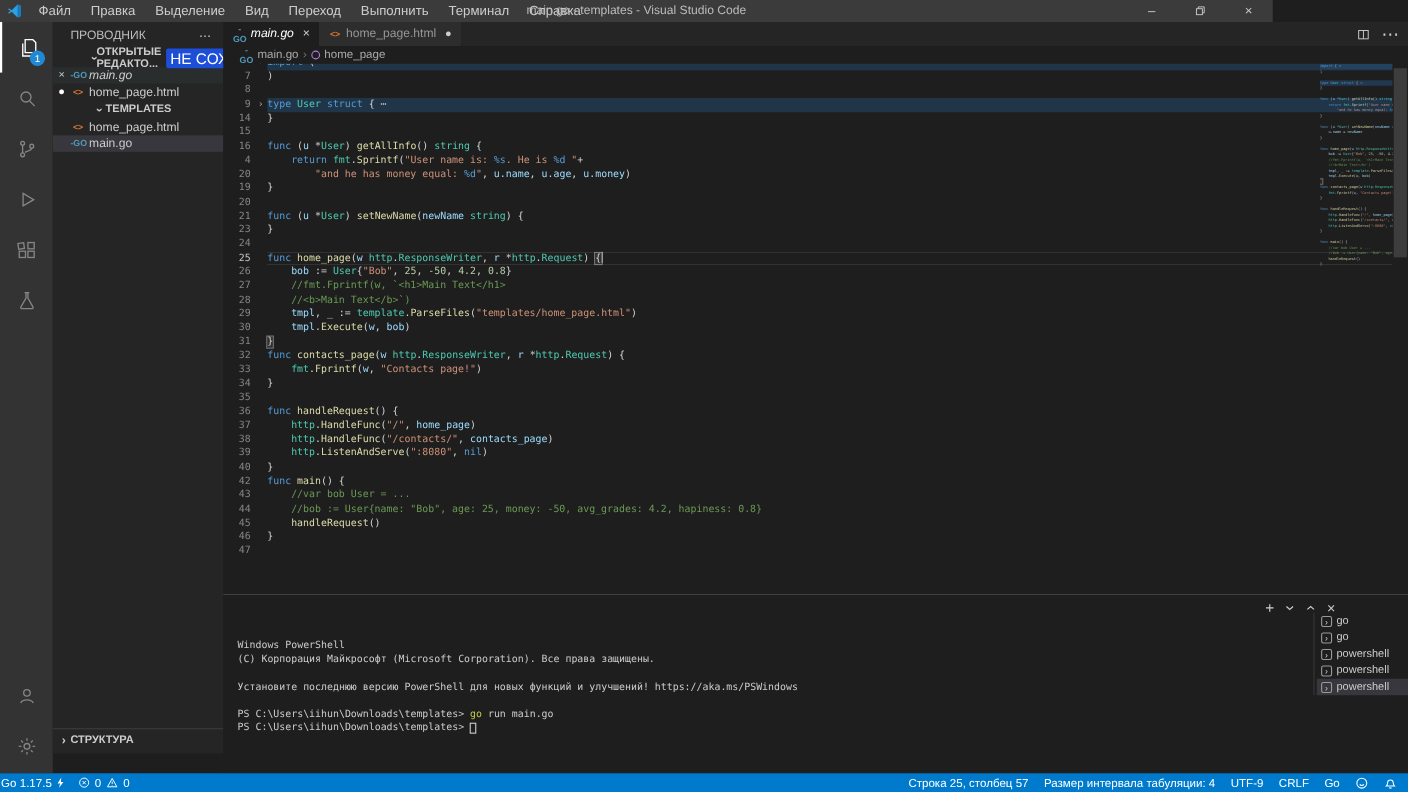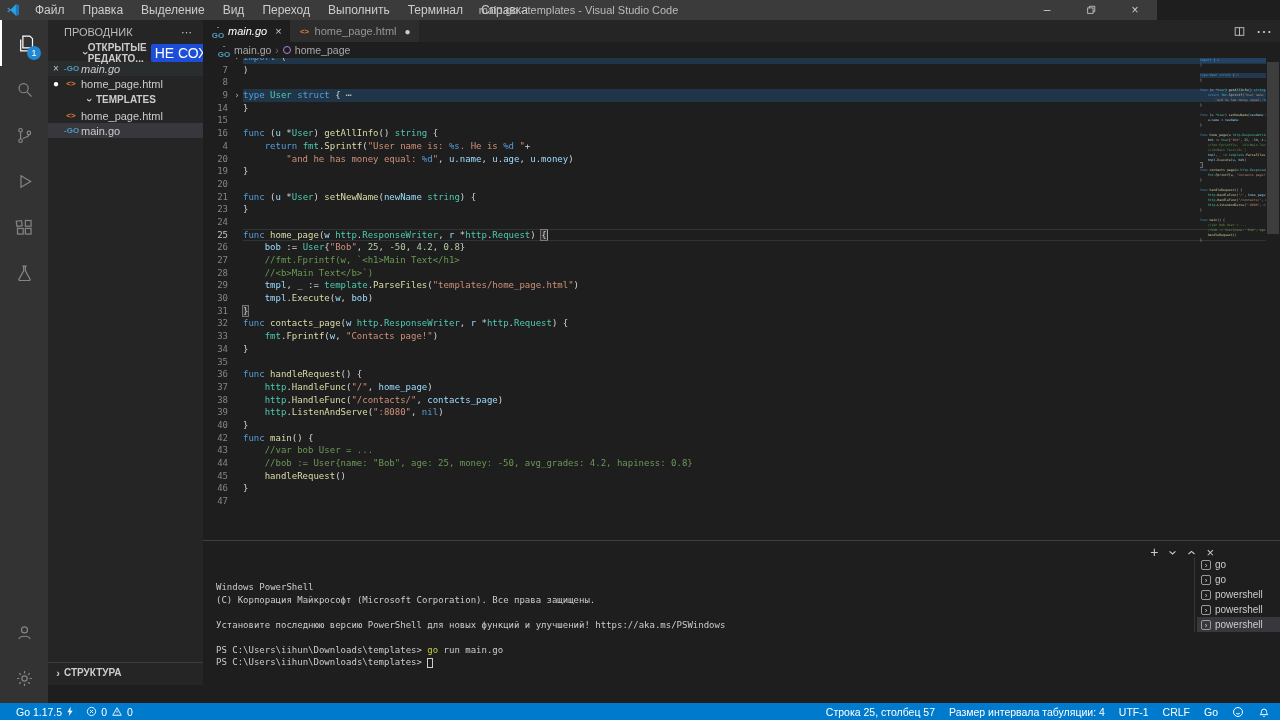--- a/index.html
+++ b/index.html
@@ -104,21 +104,21 @@
   .tcursor { display:inline-block; width:6px; height:10px; border:1px solid #cccccc; vertical-align:middle; }
   .term-list { position:absolute; right:0; top:16px; width:86px; border-left:1px solid rgba(128,128,128,.25); padding-left:2px; }
   .tl-row { height:15px; display:flex; align-items:center; gap:4px; font-size:10px; color:#cccccc; padding-left:4px; }
   .tl-row.sel { background:#37373d; }
   .term-ico { width:10px; height:10px; border:1px solid #9a9a9a; border-radius:2px; font-size:8px; line-height:9px;
               text-align:center; color:#cccccc; flex:none; }
 
   
   .statusbar { position:absolute; left:0; top:703px; width:1280px; height:17px; background:#007acc; color:#ffffff;
                display:flex; align-items:center; font-size:10.5px; }
-  .st-left { display:flex; align-items:center; gap:12px; padding-left:16px; }
+  .st-left { display:flex; align-items:center; gap:12px; padding-left:1px; }
   .st-right { margin-left:auto; display:flex; align-items:center; gap:14px; padding-right:10px; }
   .st-item { display:flex; align-items:center; gap:4px; white-space:nowrap; }
   .st-item svg { stroke:#ffffff; fill:none; stroke-width:1.3; }
 </style>
 </head>
 <body>
 
 <div class="app">
 
   <div class="titlebar">
@@ -572,21 +572,21 @@
         <svg width="12" height="11" viewBox="0 0 16 16">
             <path d="M8 2.5 1.8 13.5h12.4z"></path>
             <path d="M8 6.5v3.2M8 11.6v.6"></path>
           </svg>
         <span>0</span>
       </div>
     </div>
     <div class="st-right" id="status-right">
       <span class="st-item">Строка 25, столбец 57</span>
         <span class="st-item">Размер интервала табуляции: 4</span>
-        <span class="st-item">UTF-1</span>
+        <span class="st-item">UTF-9</span>
         <span class="st-item">CRLF</span>
         <span class="st-item">Go</span>
         <span class="st-item">
         <svg width="12" height="12" viewBox="0 0 16 16">
             <circle cx="8" cy="8" r="6"></circle>
             <path d="M5.5 9.5c1.2 1.6 3.8 1.6 5 0"></path>
             <path d="M6 6.2v.1M10 6.2v.1" stroke-width="1.6"></path>
           </svg>
       </span>
       <span class="st-item">

